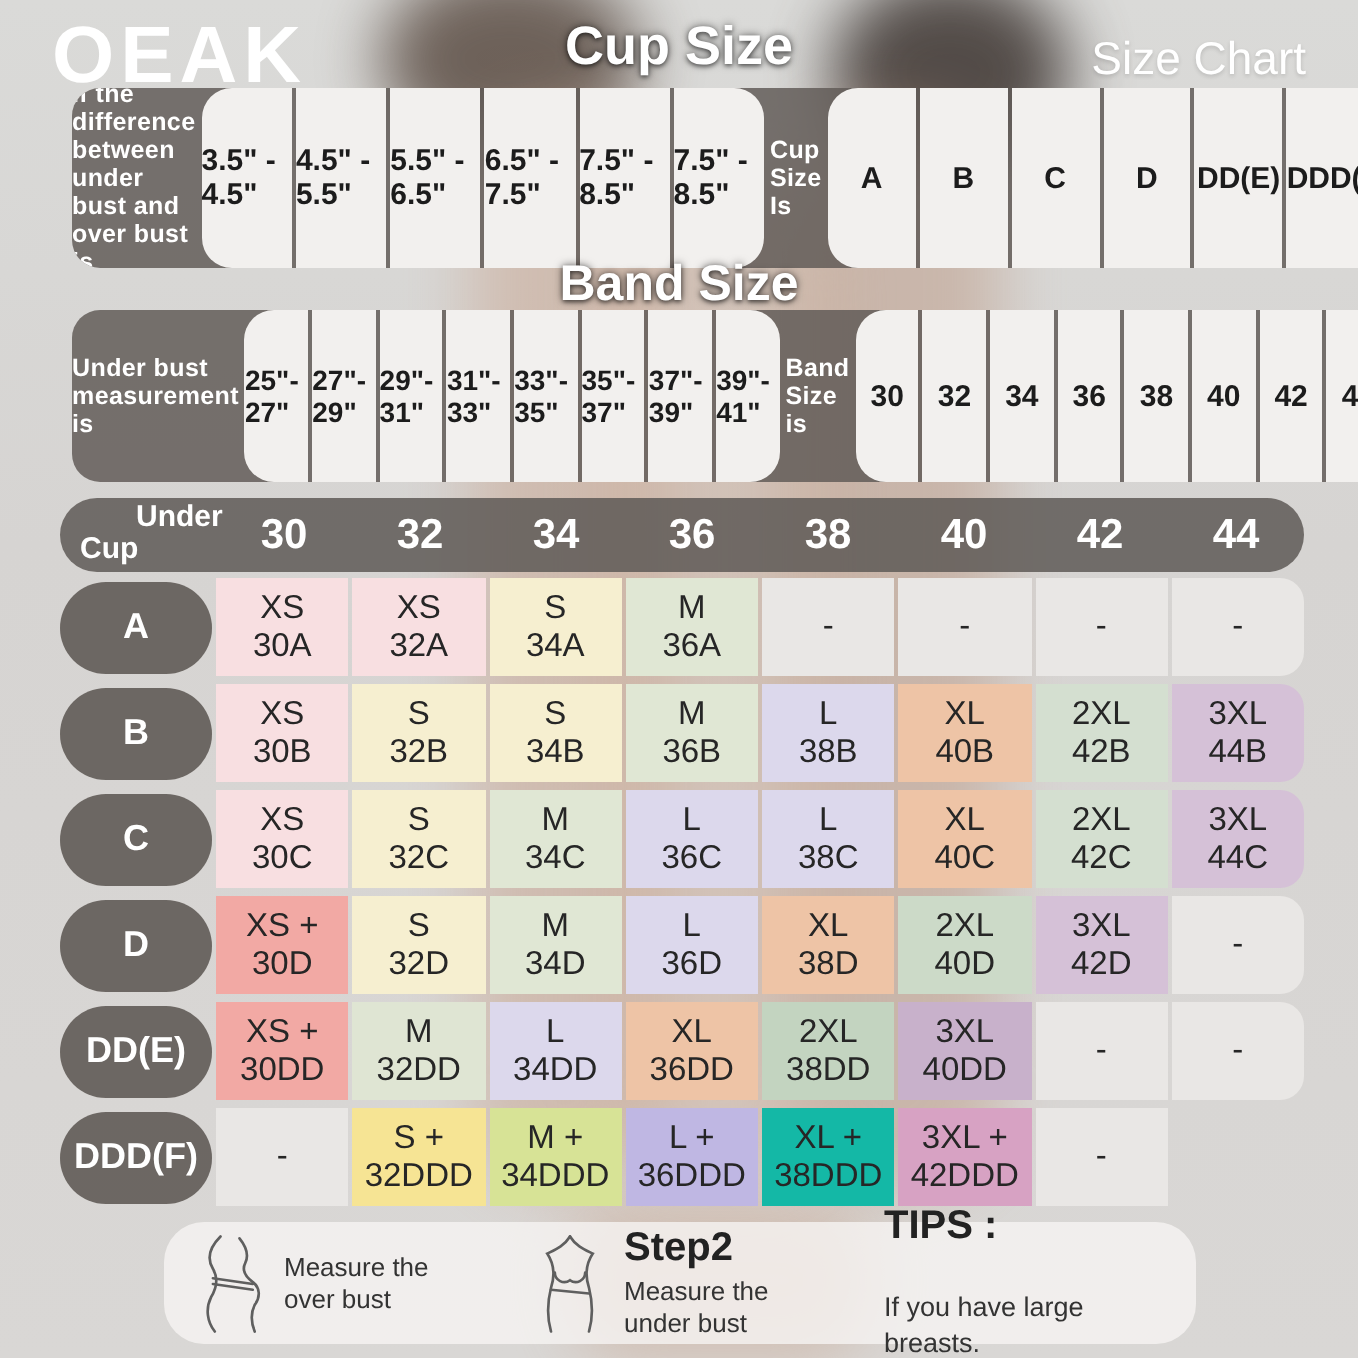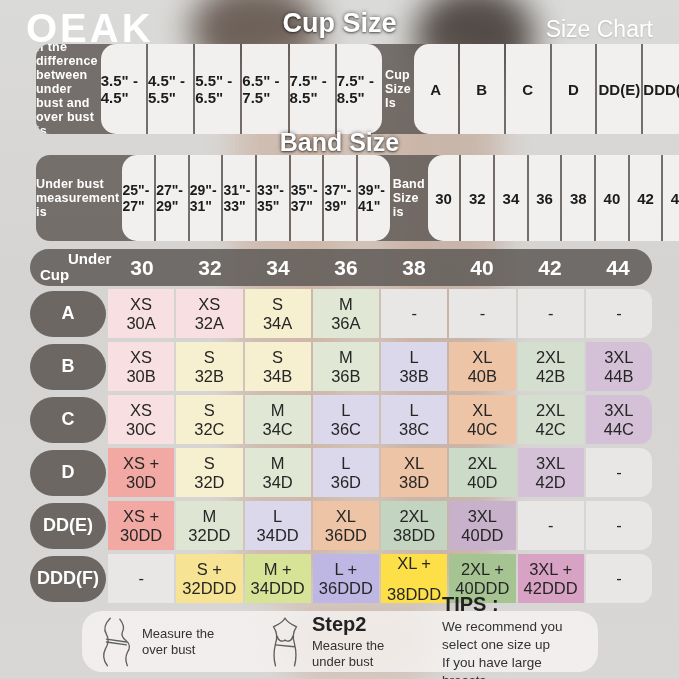--- a/index.html
+++ b/index.html
@@ -329,27 +329,23 @@
       <span>32DDD</span>
     </div>
   <div class="cell" style="background: rgb(215, 227, 150);">
       <span>M +</span>
       <span>34DDD</span>
     </div>
   <div class="cell" style="background: rgb(191, 183, 227);">
       <span>L +</span>
       <span>36DDD</span>
     </div>
-  <div class="cell" style="background: #fde047; justify-content: space-between;">
+  <div class="cell" style="background: #14b8a6;">
       <span>XL +</span>
       <span>38DDD</span>
-    </div>
-  <div class="cell" style="background: rgb(166, 196, 146);">
-      <span>2XL +</span>
-      <span>40DDD</span>
     </div>
   <div class="cell" style="background: rgb(215, 162, 195); text-align: right;">
       <span>3XL +</span>
       <span>42DDD</span>
     </div>
   <div class="cell" style="background: rgb(233, 231, 229);">
       <span>-</span>
       <span></span>
     </div>
 </div>
@@ -372,15 +368,15 @@
       <path d="M12 22 A5 5 0 0 0 20 26 A5 5 0 0 0 28 22"></path>
       <path d="M10 31 L30 33"></path>
     </svg>
   </div>
   <div class="step">
     <h4>Step2</h4>
     <p><span>Measure the</span><br><span>under bust</span></p>
   </div>
   <div class="tips">
     <h4>TIPS :</h4>
-    <p><span>We recommend you select one size up</span><br><span>If you have large breasts.</span></p>
+    <p><br><span>If you have large breasts.</span></p>
   </div>
 </div>
 
 </body></html>

